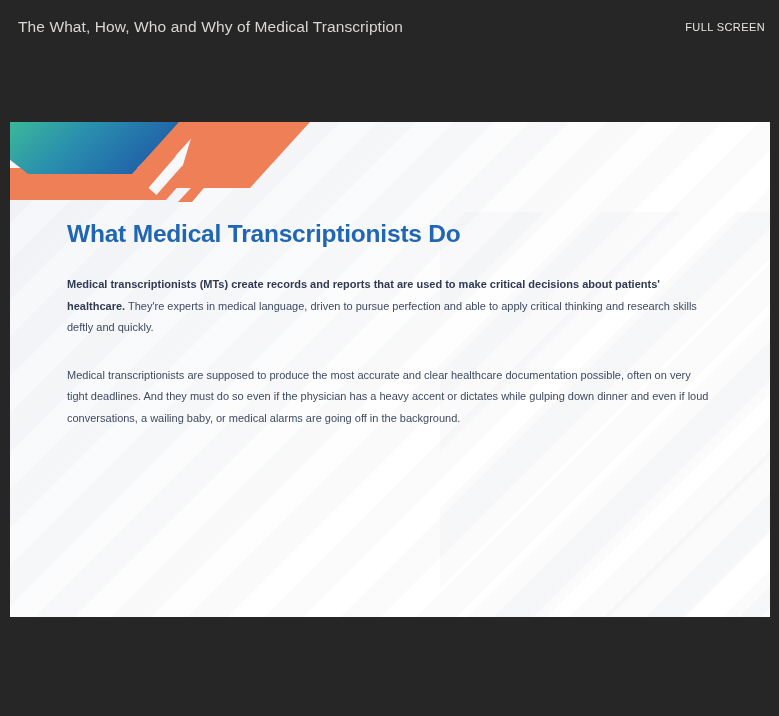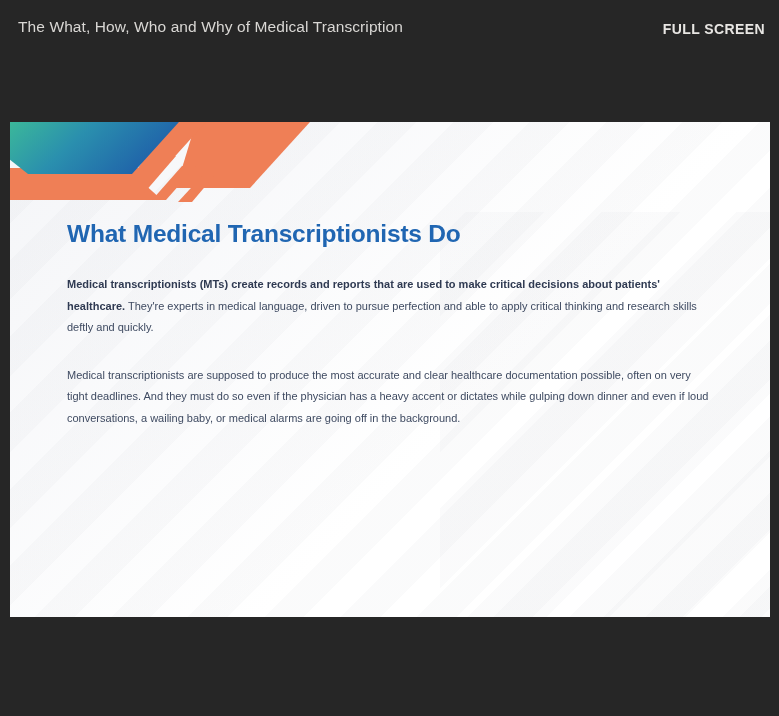--- a/index.html
+++ b/index.html
@@ -24,22 +24,22 @@
     position: absolute;
     left: 18px; top: 18px;
     font-size: 15.5px;
     color: #d9d7d4;
     letter-spacing: 0.1px;
     white-space: nowrap;
   }
   .fullscreen-btn {
     position: absolute;
     right: 14px; top: 21px;
-    font-size: 14px;
-    font-weight: bold;
+    font-size: 11px;
+    font-weight: normal;
     color: #e8e6e3;
     letter-spacing: 0.4px;
     cursor: pointer;
     white-space: nowrap;
   }
 
   
   .stage {
     position: absolute;
     left: 10px; top: 122px;

